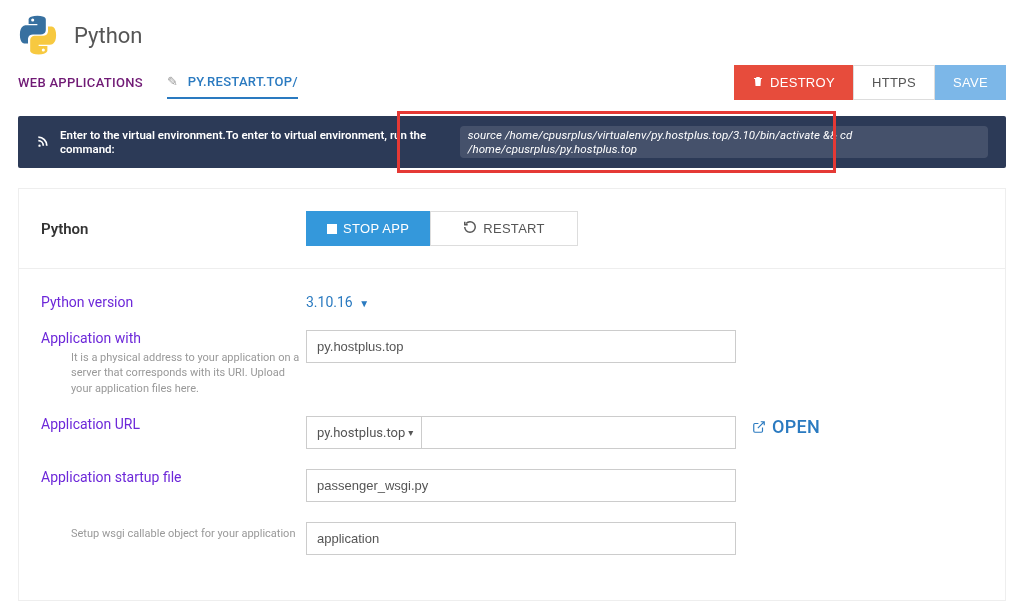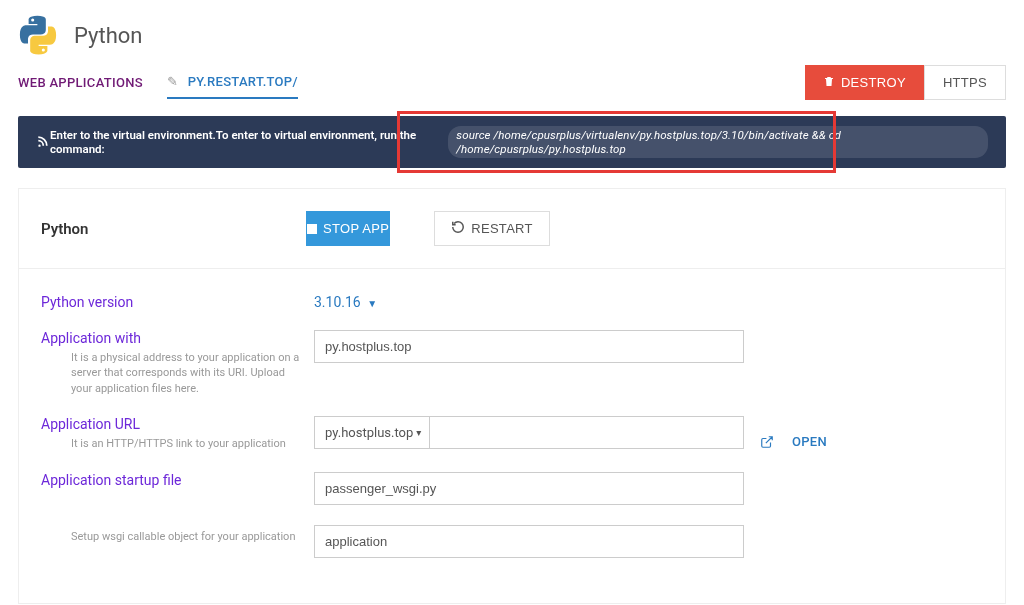--- a/index.html
+++ b/index.html
@@ -81,38 +81,39 @@
     }
     .trash-icon { font-size: 13px; }
     .command-bar {
       background: #2c3a57;
       color: #fff;
       padding: 10px 18px;
       margin: 0 18px 20px 18px;
       border-radius: 2px;
       display: flex;
       align-items: center;
+      gap: 10px;
       position: relative;
       font-size: 11.5px;
       font-weight: 600;
     }
     .rss-icon { font-size: 14px; }
     .highlight-box {
       position: absolute;
       top: -5px;
       left: 379px;
       right: 170px;
       bottom: -5px;
       border: 3px solid #e53935;
       pointer-events: none;
     }
     .command-snippet {
       background: rgba(255,255,255,0.12);
       padding: 2px 8px;
-      border-radius: 13px;
+      border-radius: 4px;
       font-style: italic;
       font-weight: 400;
       letter-spacing: 0.1px;
     }
     .content-panel {
       border: 1px solid #eee;
       margin: 0 18px 18px 18px;
       padding: 0;
     }
     .panel-header {
@@ -128,28 +129,27 @@
       width: 265px;
     }
     .panel-header-actions {
       display: flex;
       gap: 0;
     }
     .btn-stop {
       background: #3498db;
       color: #fff;
       border: 1px solid #3498db;
-      padding: 8px 0;
+      padding: 8px 20px;
     }
     .btn-restart {
       background: #fff;
       color: #555;
       border: 1px solid #ddd;
-      padding: 8px 16px;
-      margin-left: 44px;
+      padding: 8px 32px;
     }
     .panel-body {
       padding: 25px 22px;
     }
     .form-row {
       display: flex;
       align-items: flex-start;
       margin-bottom: 20px;
     }
     .form-label-col {
@@ -165,23 +165,22 @@
       font-size: 11px;
       color: #999;
       margin-top: 4px;
       line-height: 1.4;
       max-width: 230px;
       margin-left: 30px;
     }
     .form-input-col {
       flex: 1;
       display: flex;
-      align-items: flex-end;
+      align-items: flex-start;
       gap: 16px;
-      margin-left: 8px;
     }
     .form-value-link {
       color: #2a7ac0;
       font-size: 14px;
     }
     .caret-down { font-size: 10px; margin-left: 3px; }
     .form-input {
       width: 430px;
       padding: 8px 10px;
       border: 1px solid #ccc;
@@ -205,26 +204,26 @@
     }
     .dropdown-container .dropdown-input {
       border: none;
       border-right: 1px solid #ccc;
     }
     .dropdown-container .rest {
       flex: 1;
     }
     .open-link {
       color: #2a7ac0;
-      font-size: 13px;
+      font-size: 18px;
       font-weight: 500;
       letter-spacing: 0.3px;
       display: inline-flex;
       align-items: center;
-      gap: 18px;
+      gap: 6px;
       cursor: pointer;
     }
     .open-icon {
       width: 14px;
       height: 14px;
     }
     .stop-square { width: 10px; height: 10px; background: #fff; display: inline-block; }
     .restart-icon { font-size: 14px; }
   </style>
 </head>
@@ -249,20 +248,21 @@
   <div class="nav-right">
     <button class="btn btn-destroy">
       <span class="trash-icon">
         <svg width="12" height="13" viewBox="0 0 24 24" fill="#fff">
             <path d="M6 7h12l-1 14H7L6 7zm3-4h6l1 2h4v2H4V5h4l1-2z"></path>
           </svg>
       </span>
       <span>DESTROY</span>
     </button>
     <button class="btn btn-cancel">HTTPS</button>
+    <button class="btn btn-save">SAVE</button>
   </div>
 </div>
 
 <div class="command-bar">
   <span class="rss-icon">
     <svg width="14" height="14" viewBox="0 0 24 24" fill="#fff">
         <path d="M4 4a16 16 0 0116 16h-3A13 13 0 004 7V4zm0 6a10 10 0 0110 10h-3a7 7 0 00-7-7v-3zm2 8a2 2 0 110 4 2 2 0 010-4z"></path>
       </svg>
   </span>
   <span>Enter to the virtual environment.To enter to virtual environment, run the command:</span>
@@ -308,21 +308,20 @@
         <div class="form-hint">It is a physical address to your application on a server that corresponds with its URI. Upload your application files here.</div>
       </div>
       <div class="form-input-col">
         <input class="form-input" value="py.hostplus.top" style="">
       </div>
     </div>
 
     <div class="form-row">
       <div class="form-label-col">
         <span class="form-label">Application URL</span>
-        <div class="form-hint">It is an HTTP/HTTPS link to your application</div>
       </div>
       <div class="form-input-col">
         <div class="dropdown-container">
           <div class="dropdown-input">
             <span>py.hostplus.top</span>
             <span class="caret-down">▾</span>
           </div>
           <div class="rest"></div>
         </div>
         <span class="open-link">

